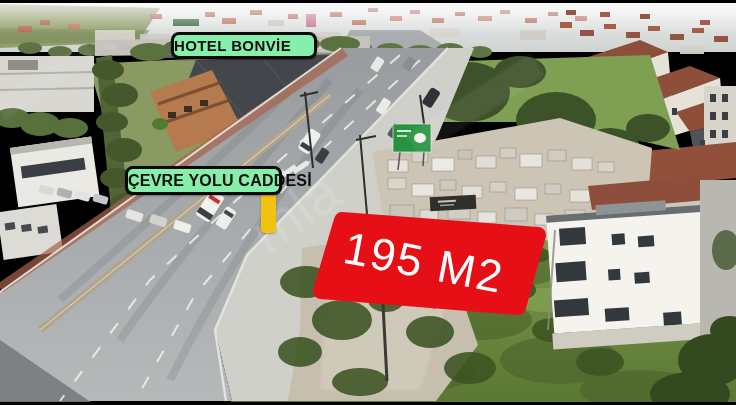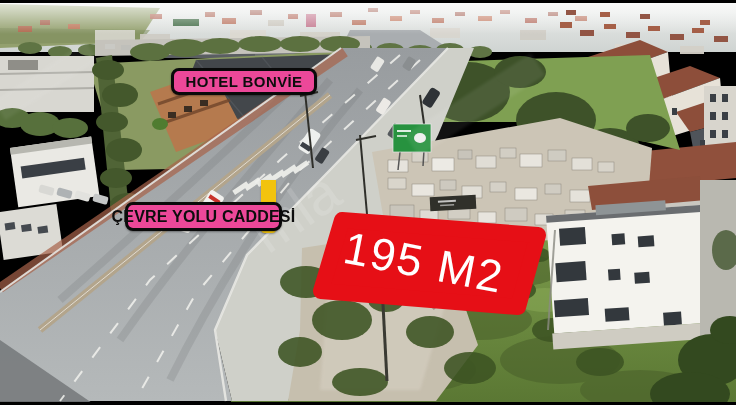--- a/index.html
+++ b/index.html
@@ -3,25 +3,24 @@
 <meta charset="utf-8">
 <style>
   html,body{margin:0;padding:0;background:#000;}
   .stage{
     position:relative;width:736px;height:405px;overflow:hidden;background:#000;
     font-family:"Liberation Sans",sans-serif;
   }
   svg.scene{position:absolute;left:0;top:0;display:block;}
   
   .tag{
-    position:absolute;display:flex;align-items:center;justify-content:center;
-    background:#ec4899;border:3px solid #0a0a0a;border-radius:8px;
+    position:absolute;display:flex;align-items:center;justify-content:flex-start;
+    background:#86efac;border:3px solid #0a0a0a;border-radius:8px;
     color:#0d0d0d;font-weight:bold;white-space:nowrap;z-index:6;
     box-shadow:0 1px 2px rgba(0,0,0,.35);
-    margin-top:36px;
   }
   .tag-hotel{left:171px;top:32px;width:140px;height:21px;font-size:15px;letter-spacing:.4px;}
   .tag-street{left:125px;top:166px;width:151px;height:23px;font-size:16px;letter-spacing:.2px;}
   .tag-pointer{
     position:absolute;left:261px;top:180px;width:15px;height:53px;
     background:#F2C30E;border-radius:0 0 4px 4px;z-index:5;
     box-shadow:0 1px 2px rgba(0,0,0,.3);
   }
   
   .agency{

